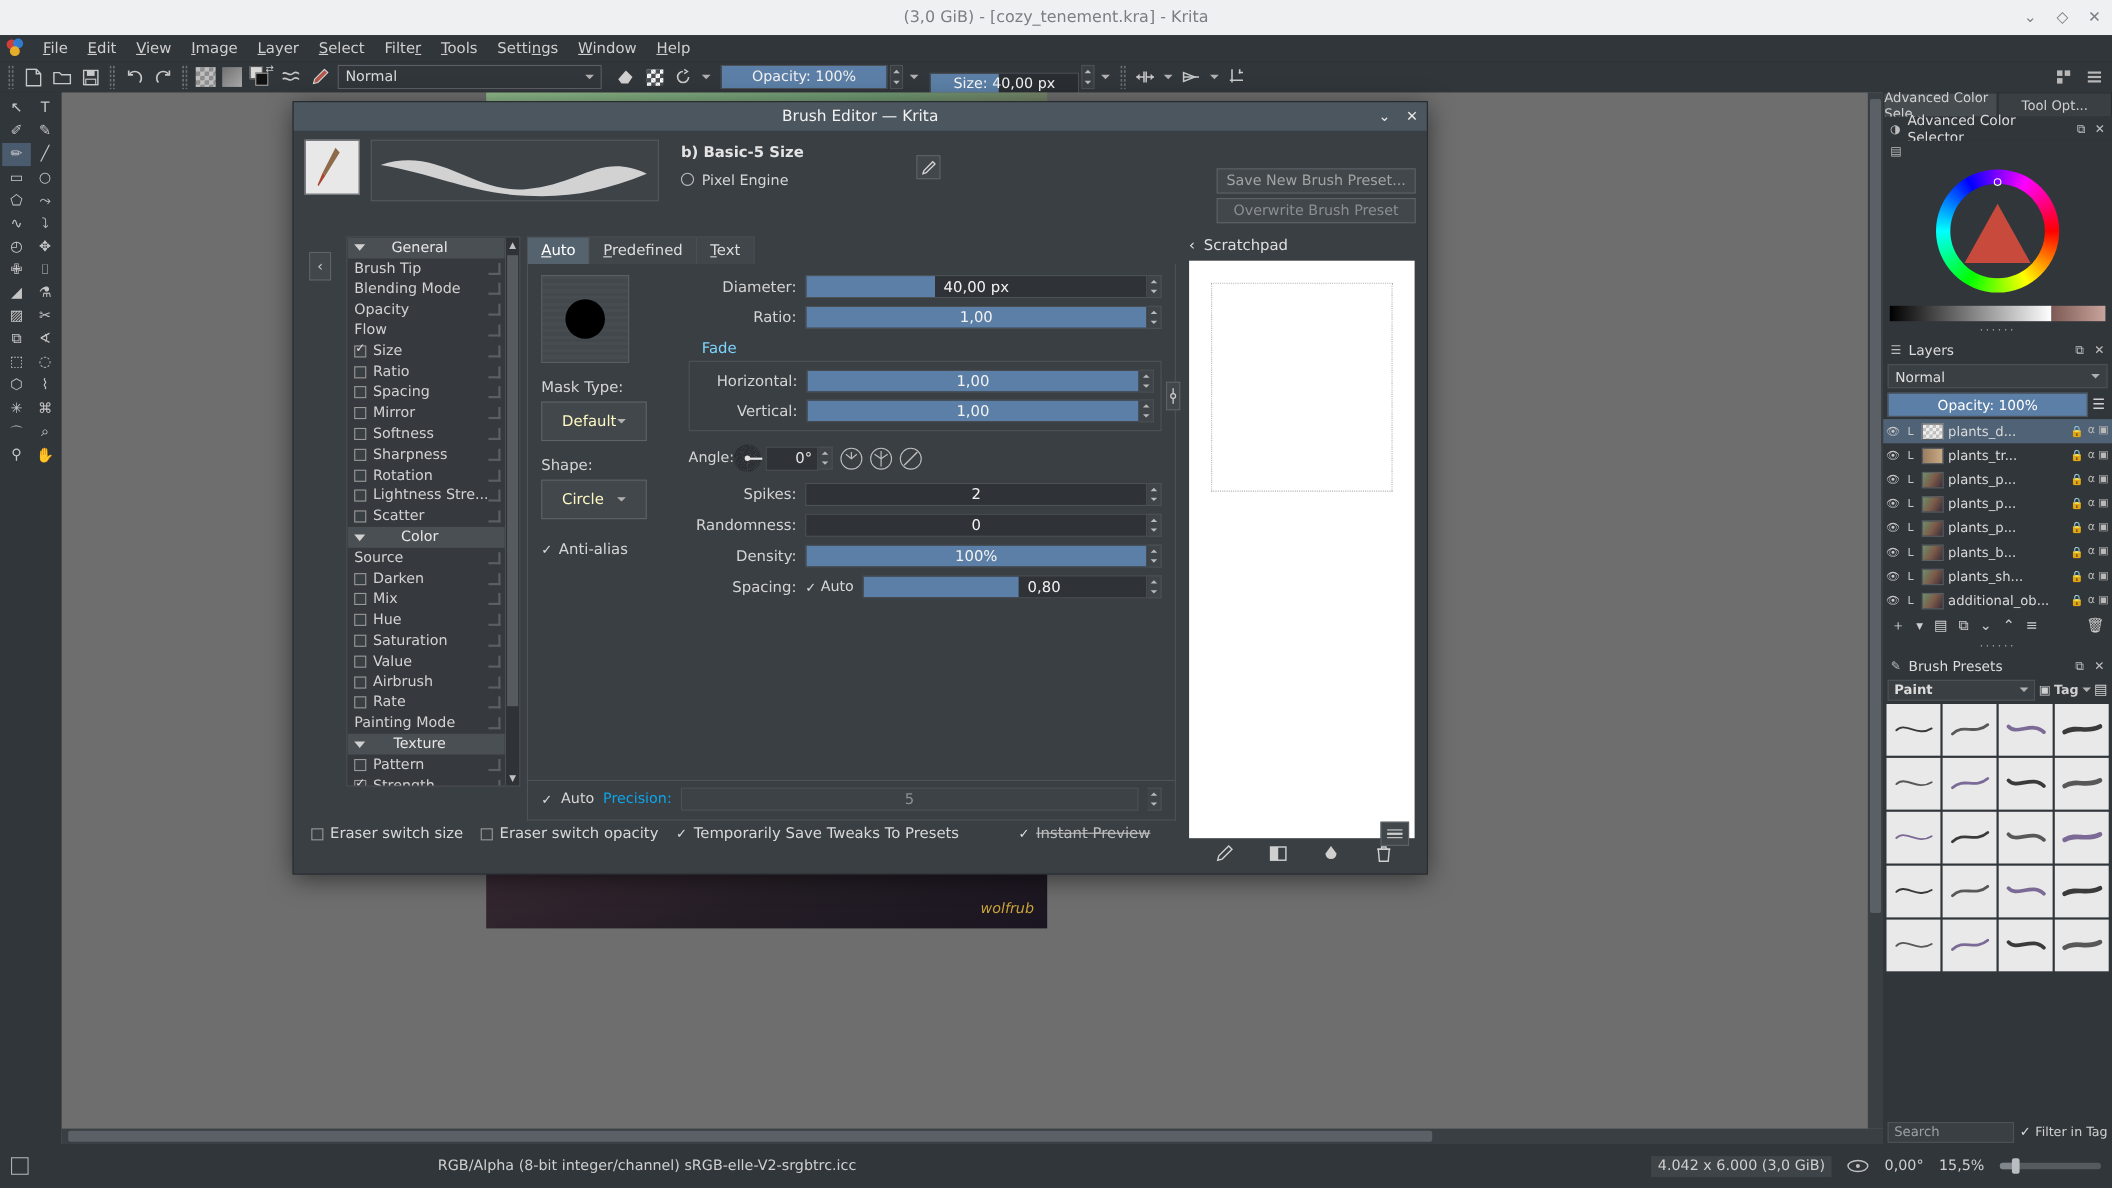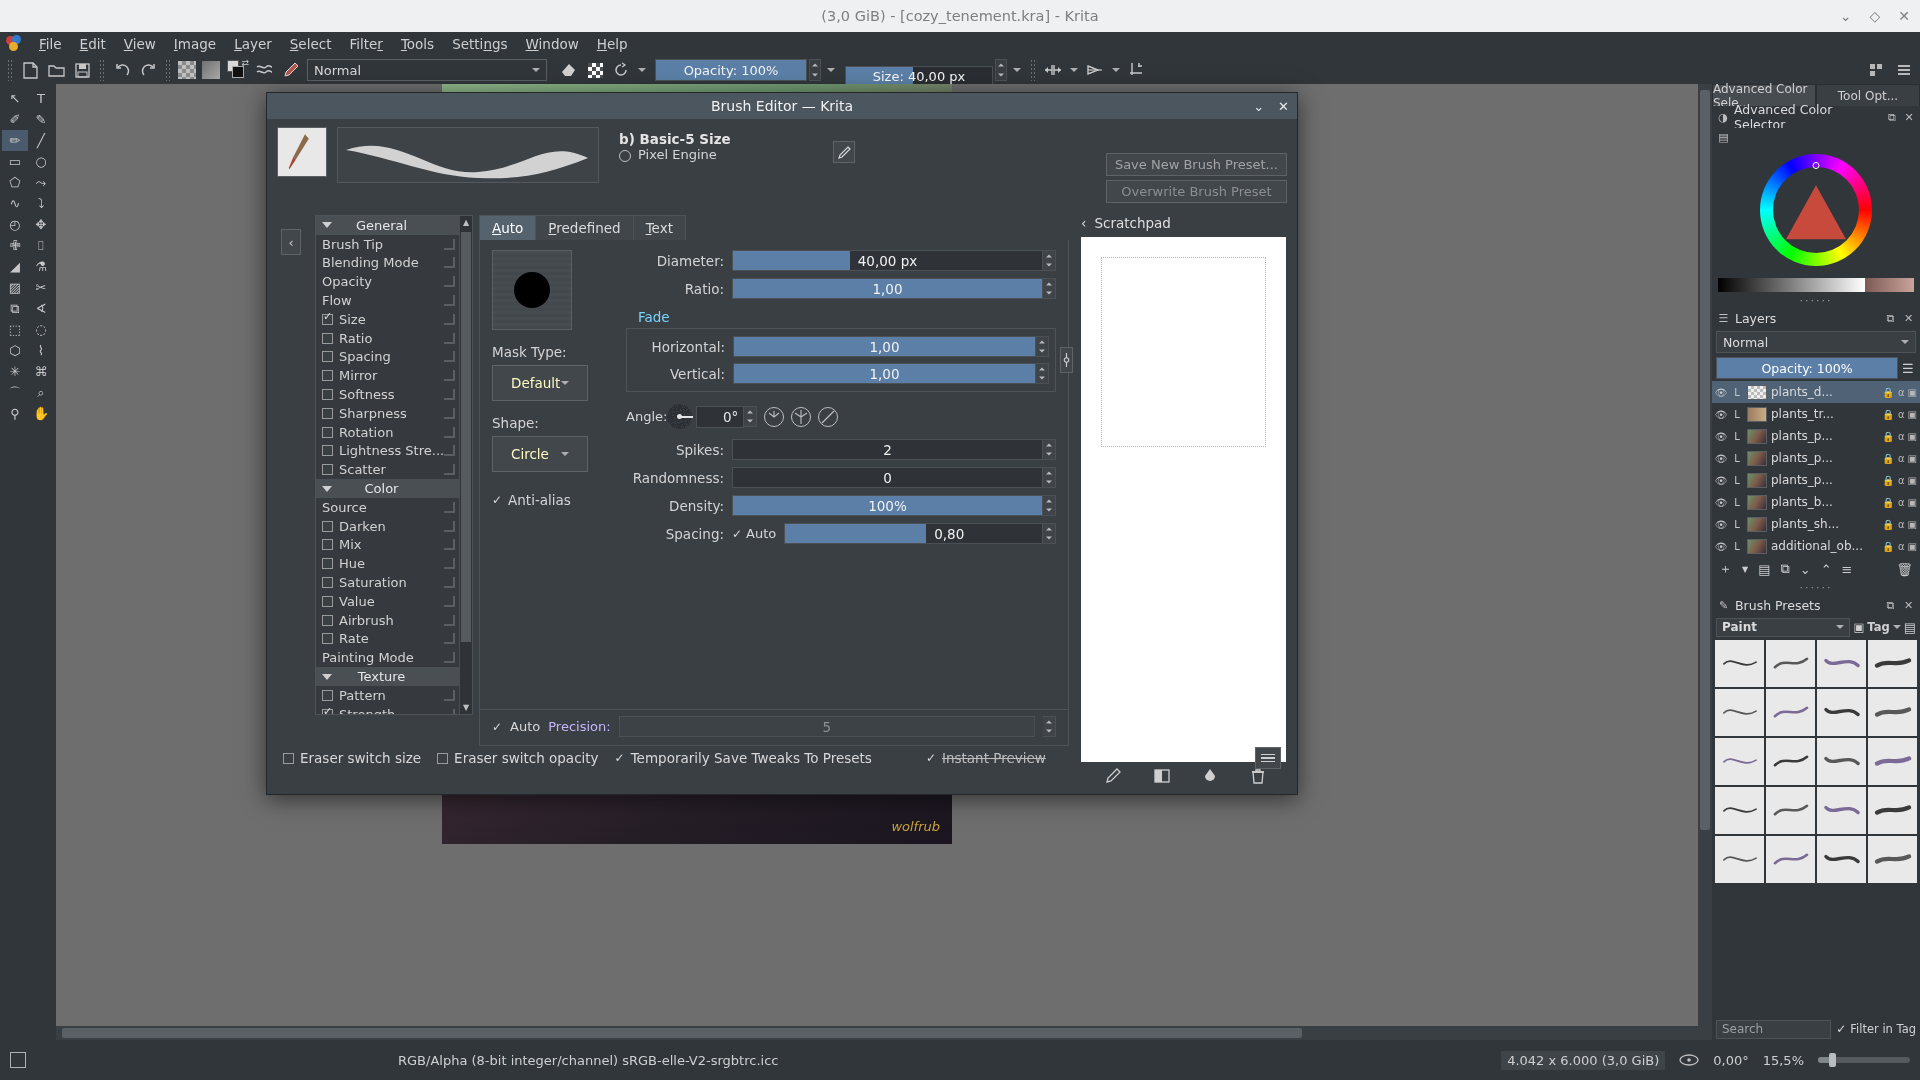--- a/index.html
+++ b/index.html
@@ -149,21 +149,21 @@
   .preset-thumb .brushicon {
     position: absolute; left: 8px; top: 4px; width: 30px; height: 42px;
     transform: rotate(18deg);
   }
   .stroke-preview {
     width: 262px; height: 56px; background: #3e4348; border: 1px solid #55595e;
     margin-left: 10px; flex: none; position: relative; overflow: hidden;
   }
   .preset-meta { margin-left: 20px; padding-top: 4px; }
   .preset-name { font-size: 13.5px; color: #e4e4e4; font-weight: bold; }
-  .engine-row { display: flex; align-items: flex-end; gap: 7px; }
+  .engine-row { display: flex; align-items: flex-start; gap: 7px; margin-top: 10px; }
   .radio-dot {
     width: 12px; height: 12px; border: 1.5px solid #bdbdbd; border-radius: 50%;
     flex: none;
   }
   .pencil-btn {
     position: absolute; left: 566px; top: 22px; width: 22px; height: 22px;
     border: 1px solid #5e6368; background: #42474c; display: flex;
     align-items: center; justify-content: center;
   }
   .save-btns {
@@ -616,21 +616,21 @@
     <div class="fill" style="width:100%"></div>
     <span class="lbl">Opacity: 100%</span>
   </div>
   <div class="spin">
       <i></i>
       <i></i>
     </div>
   <div class="tb-icon" style="width:16px;">
       <span class="caret-dn"></span>
     </div>
-  <div class="slider-box" style="width:148px;margin-left:4px;margin-top:13px;">
+  <div class="slider-box" style="width:136px;margin-left:4px;margin-top:13px;">
     <div class="fill" style="width:46%"></div>
     <span class="lbl">Size: 40,00 px</span>
   </div>
   <div class="spin">
       <i></i>
       <i></i>
     </div>
   <div class="tb-icon" style="width:16px;">
       <span class="caret-dn"></span>
     </div>
@@ -1060,21 +1060,21 @@
               <div class="pspin">
                   <i></i>
                   <i></i>
                 </div>
             </div>
           </div>
 
           <div class="precision-bar">
             <span class="chk-tick">✓</span>
             <span>Auto</span>
-            <span style="color:#c4b5fd;">Precision:</span>
+            <span style="color:#0ea5e9;">Precision:</span>
             <div class="precision-slider">
               <span>5</span>
             </div>
             <div class="pspin">
                 <i></i>
                 <i></i>
               </div>
           </div>
         </div>
       </div>

